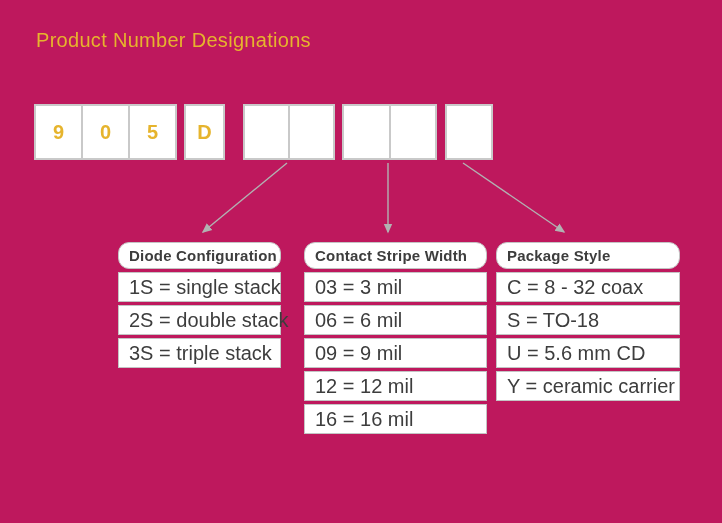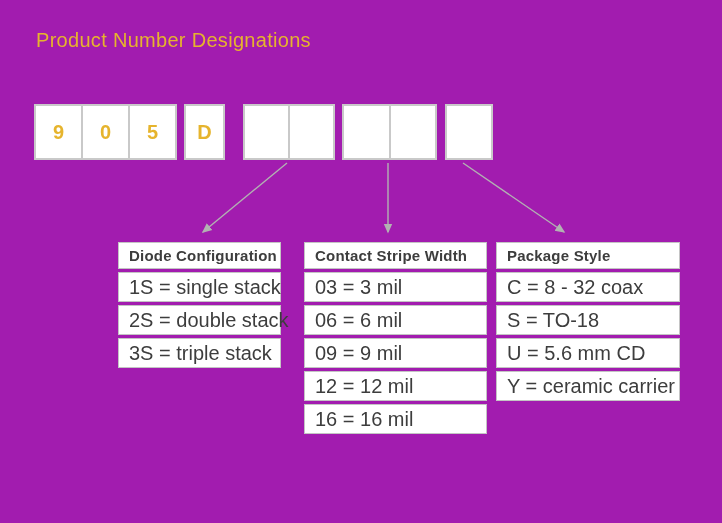--- a/index.html
+++ b/index.html
@@ -4,21 +4,21 @@
 <style>
   html, body {
     margin: 0;
     padding: 0;
     background: #ffffff;
   }
   .canvas {
     position: relative;
     width: 722px;
     height: 523px;
-    background: #a21caf;
+    background: #be185d;
     font-family: "Liberation Sans", sans-serif;
     overflow: hidden;
   }
   .title {
     position: absolute;
     left: 36px;
     top: 29px;
     margin: 0;
     font-size: 20px;
     font-weight: 400;
@@ -75,20 +75,21 @@
     align-items: center;
     padding-left: 10px;
     color: var(--text, #3D3D3D);
     white-space: nowrap;
   }
   .thead {
     height: 27px;
     font-size: 15px;
     font-weight: 700;
     letter-spacing: 0.2px;
+    border-radius: 11px;
   }
   .trow {
     height: 30px;
     margin-top: 3px;
     font-size: 20px;
     font-weight: 400;
   }
   .t1 { left: 118px; width: 163px; }
   .t2 { left: 304px; width: 183px; }
   .t3 { left: 496px; width: 184px; }

